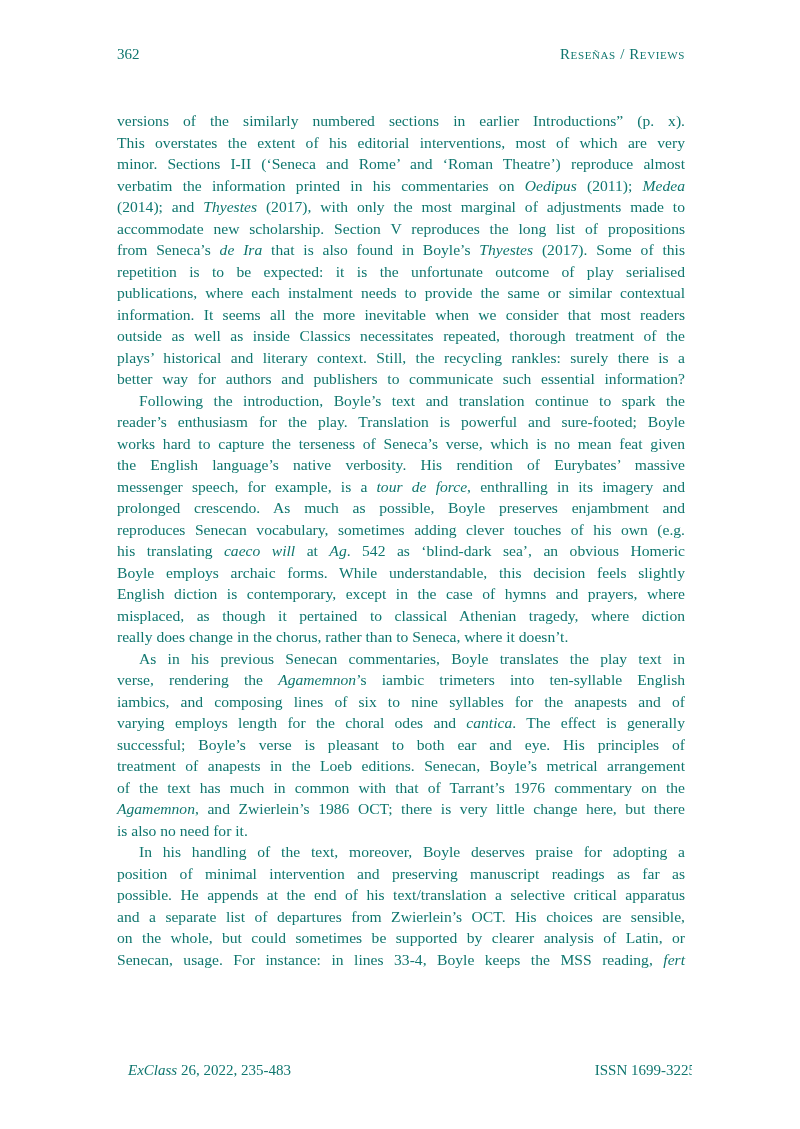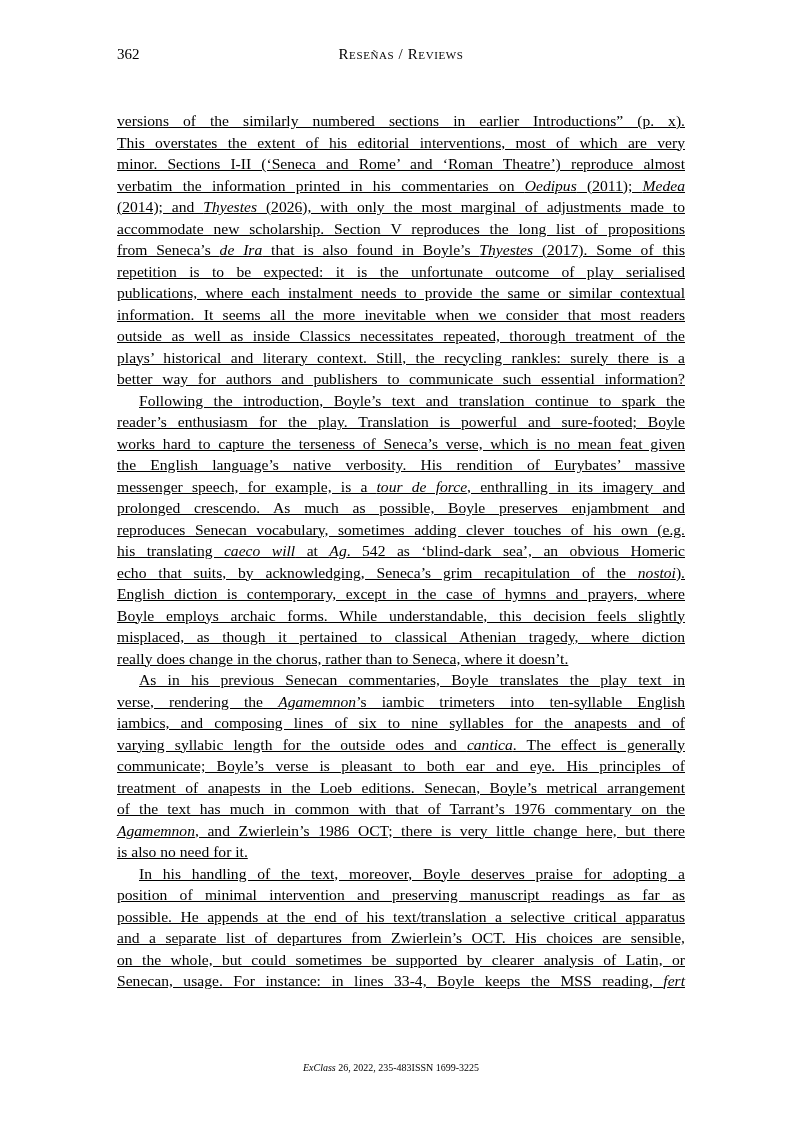--- a/index.html
+++ b/index.html
@@ -3,112 +3,110 @@
 <meta charset="utf-8">
 <style>
   html, body { margin: 0; padding: 0; }
   body { background: #ffffff; }
   .page {
     position: relative;
     width: 692px;
     height: 1129px;
     background: #ffffff;
     font-family: "Liberation Serif", "DejaVu Serif", serif;
-    color: #000000;
+    color: #0f766e;
     overflow: hidden;
   }
   .header {
     position: absolute;
     top: 46px;
     left: 117px;
     width: 568px;
     height: 20px;
     font-size: 15px;
   }
   .page-number { position: absolute; left: 0; top: 0; }
   .running-head {
     position: absolute;
     left: 0; right: 0; top: 0;
-    text-align: center;
+    text-align: right;
     font-variant: small-caps;
     letter-spacing: 0.6px;
   }
   .body-text {
     position: absolute;
     top: 110px;
     left: 117px;
     width: 568px;
     font-size: 15.6px;
     line-height: 21.5px;
-    text-decoration: underline;
   }
   .line {
     text-align: justify;
     text-align-last: justify;
   }
   .line.short { text-align-last: left; }
   .line.indent { text-indent: 22px; }
   .footer {
     position: absolute;
     top: 1062px;
-    left: 107px;
+    left: 128px;
     width: 568px;
-    font-size: 10px;
+    font-size: 15px;
     display: flex;
-    justify-content: center;
+    justify-content: space-between;
   }
   i { font-style: italic; }
 </style>
 </head>
 <body>
 
 <div class="page">
 
   <div class="header">
     <span class="page-number">362</span>
     <span class="running-head">Reseñas / Reviews</span>
   </div>
 
   <div class="body-text">
       <div>
         <div class="line"><span>versions of the similarly numbered sections in earlier Introductions” (p. x).</span></div>
         <div class="line"><span>This overstates the extent of his editorial interventions, most of which are very</span></div>
         <div class="line"><span>minor. Sections I-II (‘Seneca and Rome’ and ‘Roman Theatre’) reproduce almost</span></div>
         <div class="line"><span>verbatim the information printed in his commentaries on </span><i>Oedipus</i><span> (2011); </span><i>Medea</i></div>
-        <div class="line"><span>(2014); and </span><i>Thyestes</i><span> (2026), with only the most marginal of adjustments made to</span></div>
+        <div class="line"><span>(2014); and </span><i>Thyestes</i><span> (2017), with only the most marginal of adjustments made to</span></div>
         <div class="line"><span>accommodate new scholarship. Section V reproduces the long list of propositions</span></div>
         <div class="line"><span>from Seneca’s </span><i>de Ira</i><span> that is also found in Boyle’s </span><i>Thyestes</i><span> (2017). Some of this</span></div>
         <div class="line"><span>repetition is to be expected: it is the unfortunate outcome of play serialised</span></div>
         <div class="line"><span>publications, where each instalment needs to provide the same or similar contextual</span></div>
         <div class="line"><span>information. It seems all the more inevitable when we consider that most readers</span></div>
         <div class="line"><span>outside as well as inside Classics necessitates repeated, thorough treatment of the</span></div>
         <div class="line"><span>plays’ historical and literary context. Still, the recycling rankles: surely there is a</span></div>
         <div class="line"><span>better way for authors and publishers to communicate such essential information?</span></div>
       </div>
       <div>
         <div class="line indent"><span>Following the introduction, Boyle’s text and translation continue to spark the</span></div>
         <div class="line"><span>reader’s enthusiasm for the play. Translation is powerful and sure-footed; Boyle</span></div>
         <div class="line"><span>works hard to capture the terseness of Seneca’s verse, which is no mean feat given</span></div>
         <div class="line"><span>the English language’s native verbosity. His rendition of Eurybates’ massive</span></div>
         <div class="line"><span>messenger speech, for example, is a </span><i>tour de force</i><span>, enthralling in its imagery and</span></div>
         <div class="line"><span>prolonged crescendo. As much as possible, Boyle preserves enjambment and</span></div>
         <div class="line"><span>reproduces Senecan vocabulary, sometimes adding clever touches of his own (e.g.</span></div>
         <div class="line"><span>his translating </span><i>caeco will</i><span> at </span><i>Ag</i><span>. 542 as ‘blind-dark sea’, an obvious Homeric</span></div>
-        <div class="line"><span>echo that suits, by acknowledging, Seneca’s grim recapitulation of the </span><i>nostoi</i><span>).</span></div>
+        <div class="line"><span>Boyle employs archaic forms. While understandable, this decision feels slightly</span></div>
         <div class="line"><span>English diction is contemporary, except in the case of hymns and prayers, where</span></div>
-        <div class="line"><span>Boyle employs archaic forms. While understandable, this decision feels slightly</span></div>
         <div class="line"><span>misplaced, as though it pertained to classical Athenian tragedy, where diction</span></div>
         <div class="line short"><span>really does change in the chorus, rather than to Seneca, where it doesn’t.</span></div>
       </div>
       <div>
         <div class="line indent"><span>As in his previous Senecan commentaries, Boyle translates the play text in</span></div>
         <div class="line"><span>verse, rendering the </span><i>Agamemnon</i><span>’s iambic trimeters into ten-syllable English</span></div>
         <div class="line"><span>iambics, and composing lines of six to nine syllables for the anapests and of</span></div>
-        <div class="line"><span>varying syllabic length for the outside odes and </span><i>cantica</i><span>. The effect is generally</span></div>
-        <div class="line"><span>communicate; Boyle’s verse is pleasant to both ear and eye. His principles of</span></div>
+        <div class="line"><span>varying employs length for the choral odes and </span><i>cantica</i><span>. The effect is generally</span></div>
+        <div class="line"><span>successful; Boyle’s verse is pleasant to both ear and eye. His principles of</span></div>
         <div class="line"><span>treatment of anapests in the Loeb editions. Senecan, Boyle’s metrical arrangement</span></div>
         <div class="line"><span>of the text has much in common with that of Tarrant’s 1976 commentary on the</span></div>
         <div class="line"><i>Agamemnon</i><span>, and Zwierlein’s 1986 OCT; there is very little change here, but there</span></div>
         <div class="line short"><span>is also no need for it.</span></div>
       </div>
       <div>
         <div class="line indent"><span>In his handling of the text, moreover, Boyle deserves praise for adopting a</span></div>
         <div class="line"><span>position of minimal intervention and preserving manuscript readings as far as</span></div>
         <div class="line"><span>possible. He appends at the end of his text/translation a selective critical apparatus</span></div>
         <div class="line"><span>and a separate list of departures from Zwierlein’s OCT. His choices are sensible,</span></div>

